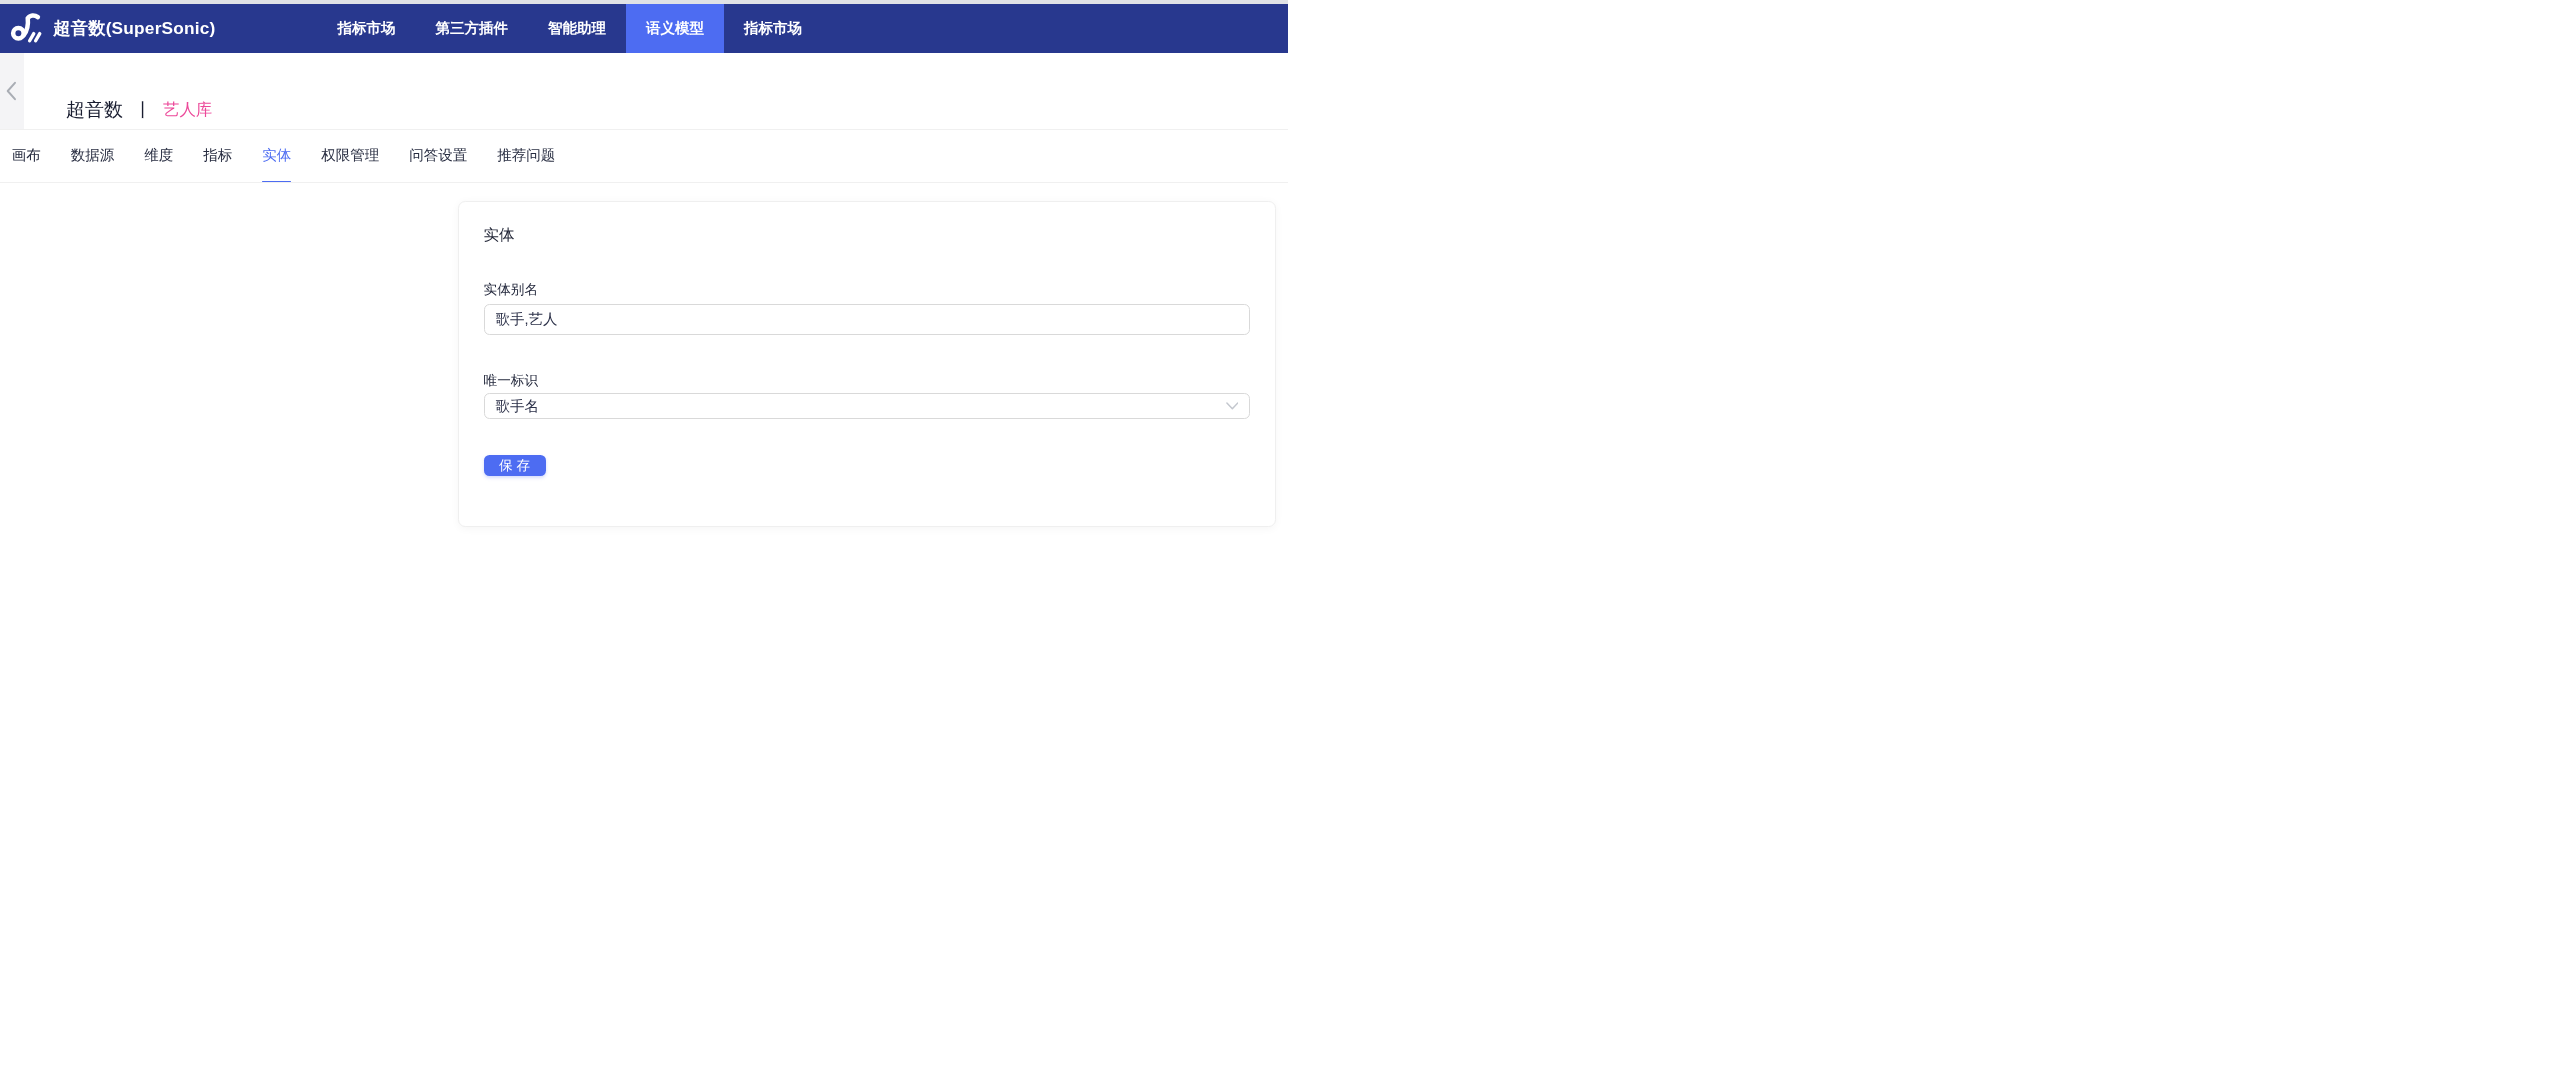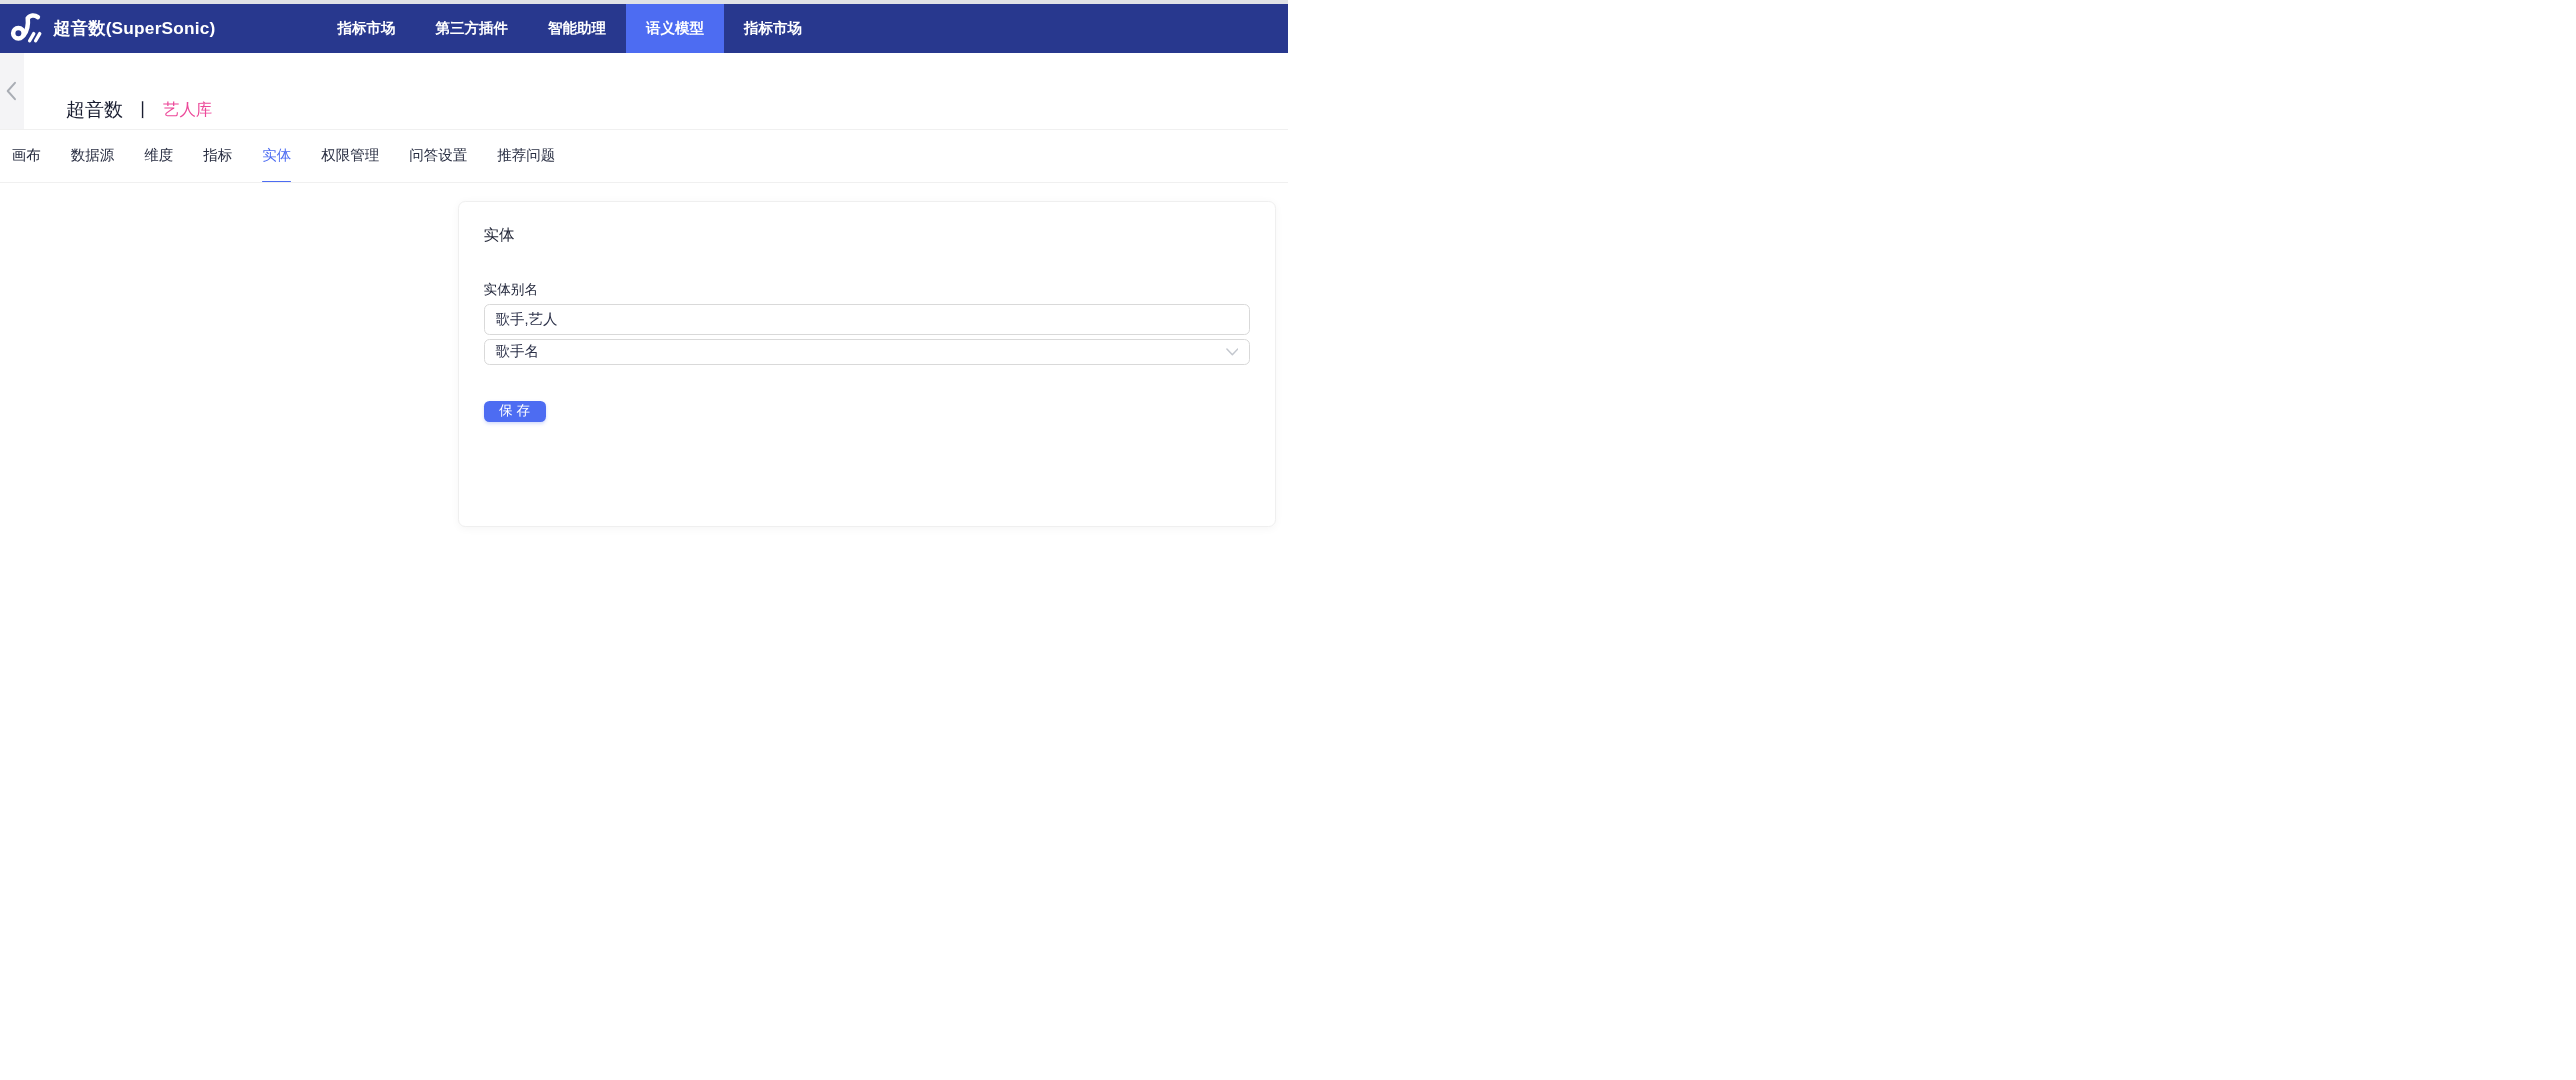--- a/index.html
+++ b/index.html
@@ -137,20 +137,21 @@
   <div class="tab">推荐问题</div>
 </div>
 
 <main class="content">
   <section class="card">
     <h2 class="card-title">实体</h2>
 
     <div class="field-label">实体别名</div>
     <input class="text-input" type="text" value="歌手,艺人" style="">
 
+    <div class="field-label">唯一标识</div>
     <div class="select-box">
       <span class="select-value">歌手名</span>
       <svg width="12.7" height="8.2" viewBox="0 0 14 9">
         <polyline points="1,1 7,7.5 13,1" fill="none" stroke="#c3c7ce" stroke-width="1.6" stroke-linecap="round" stroke-linejoin="round"></polyline>
       </svg>
     </div>
 
     <button class="save-btn">保 存</button>
   </section>
 </main>

